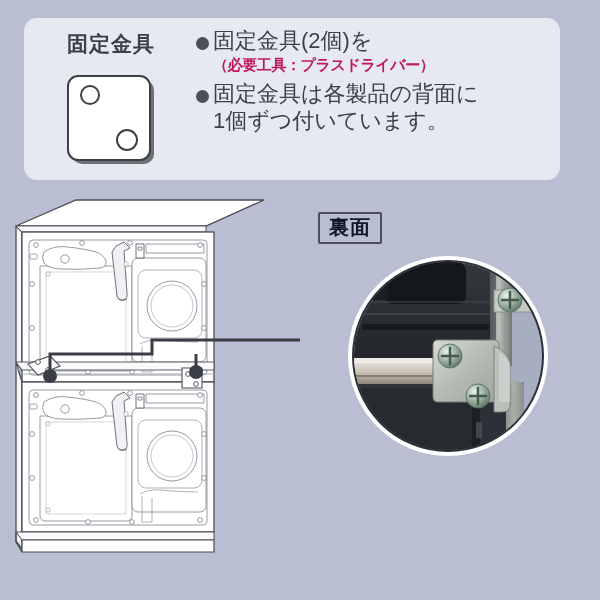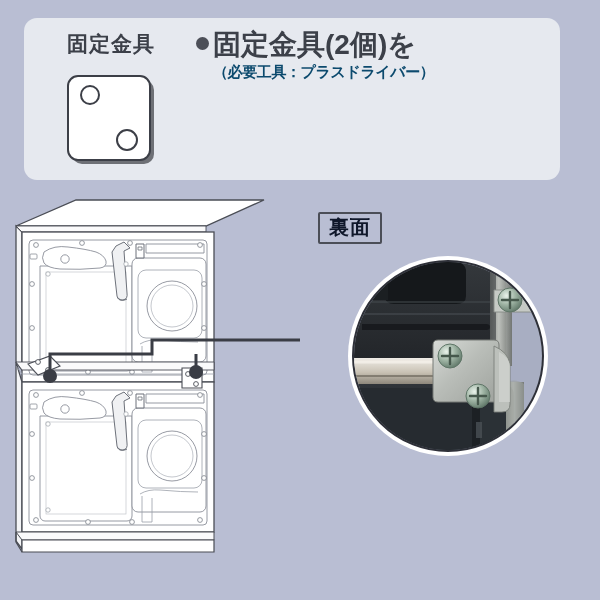--- a/index.html
+++ b/index.html
@@ -29,22 +29,22 @@
 
   .text-col{
     position:absolute;left:172px;top:10px;width:358px;
   }
   .bullet-row{display:flex;align-items:flex-start;}
   .dot{
     flex:0 0 auto;width:13px;height:13px;border-radius:50%;
     background:#4c4f58;margin-top:9px;margin-right:4px;
   }
   .btext{flex:1 1 auto;}
-  .l1{font-size:28px;font-weight:bold;color:#3c4049;line-height:1.22;letter-spacing:0px;white-space:nowrap;}
-  .l-sub{font-size:15px;font-weight:bold;color:#0c4a6e;line-height:1.2;letter-spacing:-0.4px;white-space:nowrap;margin-top:1px;}
+  .l1{font-size:22px;font-weight:normal;color:#3c4049;line-height:1.22;letter-spacing:0px;white-space:nowrap;}
+  .l-sub{font-size:15px;font-weight:bold;color:#be185d;line-height:1.2;letter-spacing:-0.4px;white-space:nowrap;margin-top:1px;}
   .grp2{margin-top:7px;}
 
   
   .ura-box{
     position:absolute;left:318px;top:212px;
     border:2px solid #4b4e57;border-radius:2px;
     padding:2px 9px 3px 9px;background:transparent;
   }
   .ura-text{font-size:20px;font-weight:bold;color:#0f172a;letter-spacing:1px;line-height:1.15;}
 
@@ -91,20 +91,27 @@
     <div class="text-col">
 
       <div class="bullet-row">
         <div class="dot"></div>
         <div class="btext">
           <div class="l1">固定金具(2個)を</div>
           <div class="l-sub">（必要工具：プラスドライバー）</div>
         </div>
       </div>
 
+      <div class="bullet-row grp2">
+        <div class="dot"></div>
+        <div class="btext">
+          <div class="l1">固定金具は各製品の背面に</div>
+          <div class="l1">1個ずつ付いています。</div>
+        </div>
+      </div>
 
     </div>
   </div>
 
   <div class="ura-box">
     <div class="ura-text">裏面</div>
   </div>
 
   <div class="illus">
     <svg width="600" height="400" viewBox="0 0 600 400">

